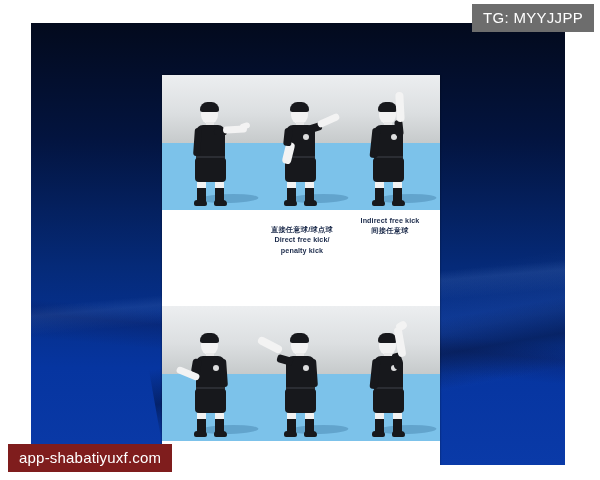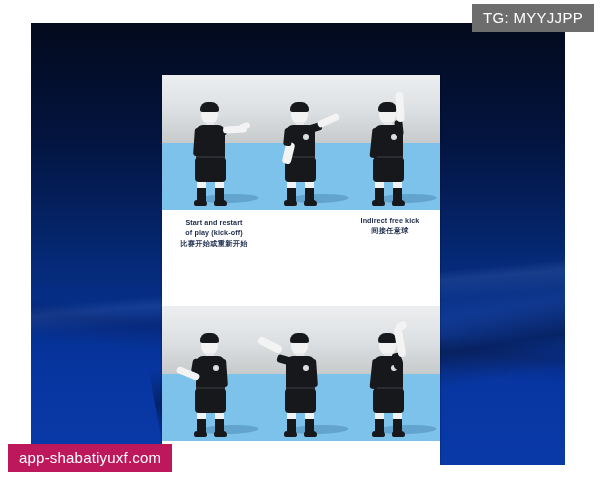--- a/index.html
+++ b/index.html
@@ -263,21 +263,21 @@
     background: #6d6d6d;
     color: #ffffff;
     font-size: 15px;
     padding: 5px 11px 6px 11px;
     letter-spacing: 0.3px;
     font-family: "Liberation Sans", sans-serif;
   }
   #site-badge {
     position: absolute;
     left: 8px; bottom: 8px;
-    background: #be185d;
+    background: #7f1d1d;
     color: #ffffff;
     font-size: 15px;
     padding: 5px 11px 6px 11px;
     letter-spacing: 0.2px;
     font-family: "Liberation Sans", sans-serif;
     text-align: right;
   }
 </style>
 </head>
 <body>
@@ -350,24 +350,24 @@
           <div class="sock-band-l"></div>
           <div class="sock-band-r"></div>
           <div class="sock-l"></div>
           <div class="sock-r"></div>
           <div class="shoe-l"></div>
           <div class="shoe-r"></div>
         </div>
       </div>
 
       <div class="captions caption-row-1">
-        <div class="caption c1-1">
-          <span class="cap-en">Start and restart</span>
-          <span class="cap-en">of play (kick-off)</span>
-          <span class="cap-zh">比赛开始或重新开始</span>
+        <div class="caption c1-2">
+          <span class="cap-zh">直接任意球/球点球</span>
+          <span class="cap-en">Direct free kick/</span>
+          <span class="cap-en">penalty kick</span>
         </div>
         <div class="caption c1-3">
           <span class="cap-en">Indirect free kick</span>
           <span class="cap-zh">间接任意球</span>
         </div>
       </div>
     </div>
 
     <div class="gap-strip"></div>
 

